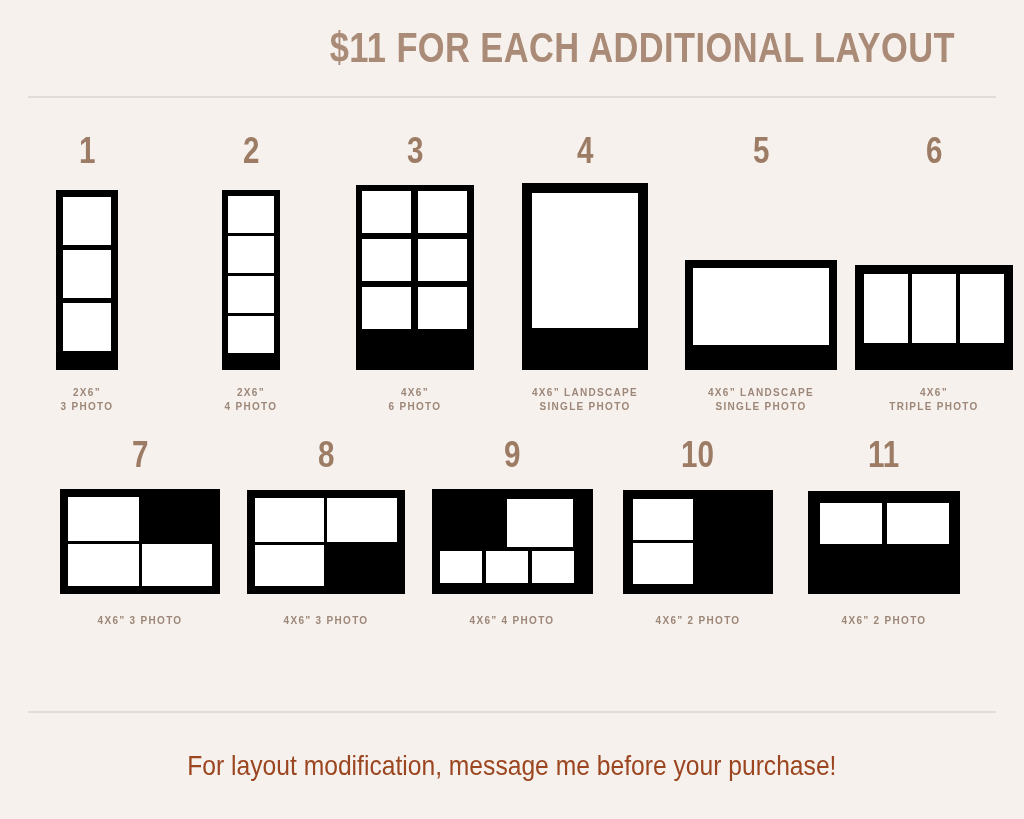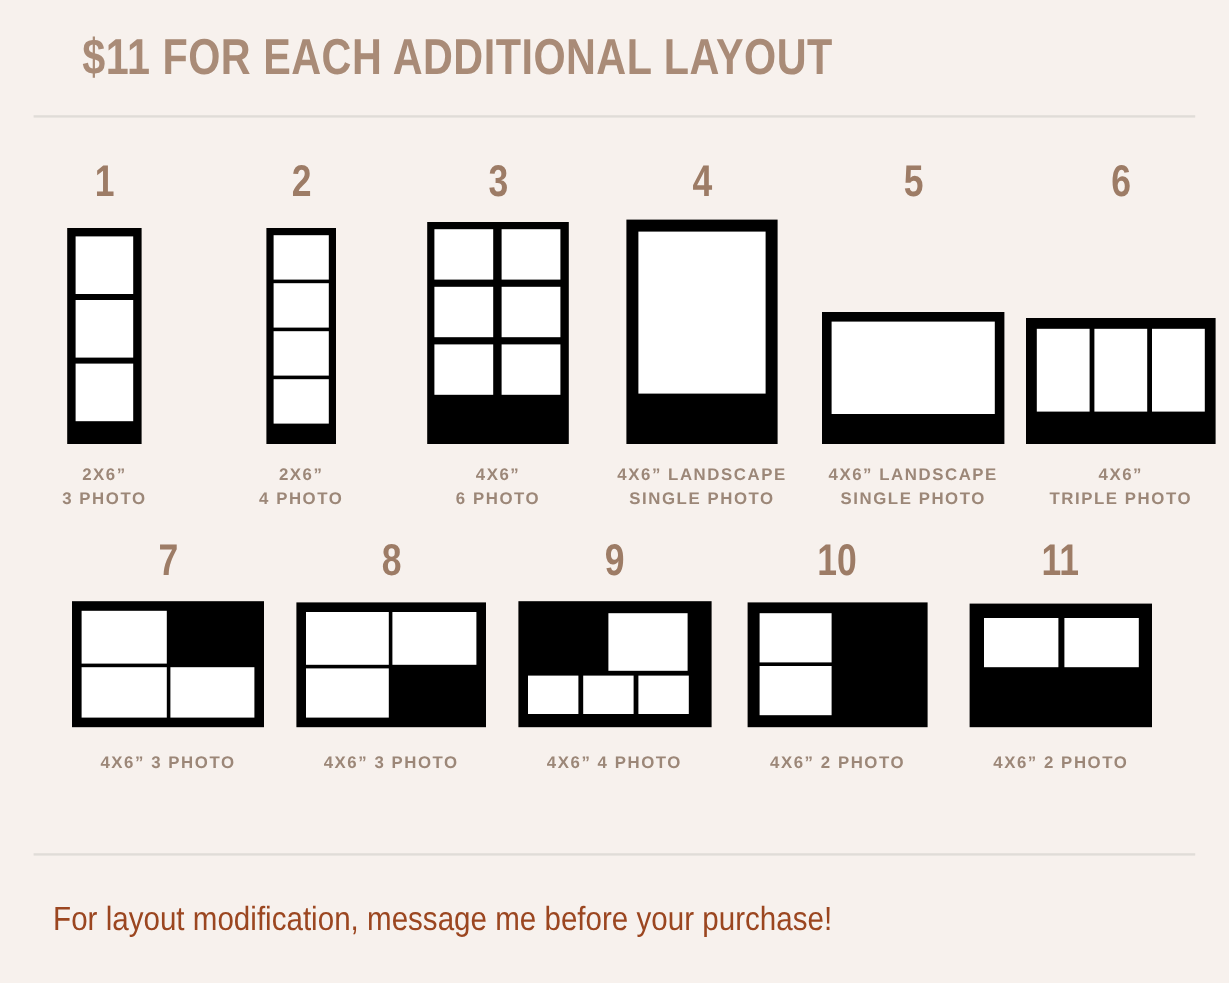--- a/index.html
+++ b/index.html
@@ -14,21 +14,21 @@
     overflow: hidden;
     position: relative;
   }
 
   
   .header {
     width: 100%;
     height: 96px;
     display: flex;
     align-items: center;
-    justify-content: flex-start;
+    justify-content: flex-end;
   }
   .title {
     color: #a98b77;
     font-family: "Liberation Sans Narrow", "Liberation Sans", sans-serif;
     font-weight: bold;
     font-size: 42px;
     letter-spacing: 0.5px;
     transform: scaleX(0.82);
     white-space: nowrap;
   }
@@ -76,21 +76,21 @@
   #row-2 .frame-holder { height: 112px; }
 
   .frame {
     background: #000000;
     box-sizing: border-box;
     position: relative;
   }
 
   .label {
     color: #9c8778;
-    font-size: 14px;
+    font-size: 10px;
     font-weight: bold;
     letter-spacing: 1.3px;
     text-align: center;
     line-height: 1.42;
     white-space: pre-line;
   }
   #row-1 .label { margin-top: 16px; }
   #row-2 .label { margin-top: 20px; }
 
   
@@ -98,21 +98,21 @@
 
   
   .footer {
     position: absolute;
     left: 0;
     bottom: 0;
     width: 1024px;
     height: 107px;
     display: flex;
     align-items: center;
-    justify-content: flex-start;
+    justify-content: center;
   }
   .footer-text {
     color: #9b4620;
     font-family: "Liberation Sans Narrow", "Liberation Sans", sans-serif;
     font-size: 28px;
     transform: scaleX(0.88);
     white-space: nowrap;
   }
 </style>
 </head>

